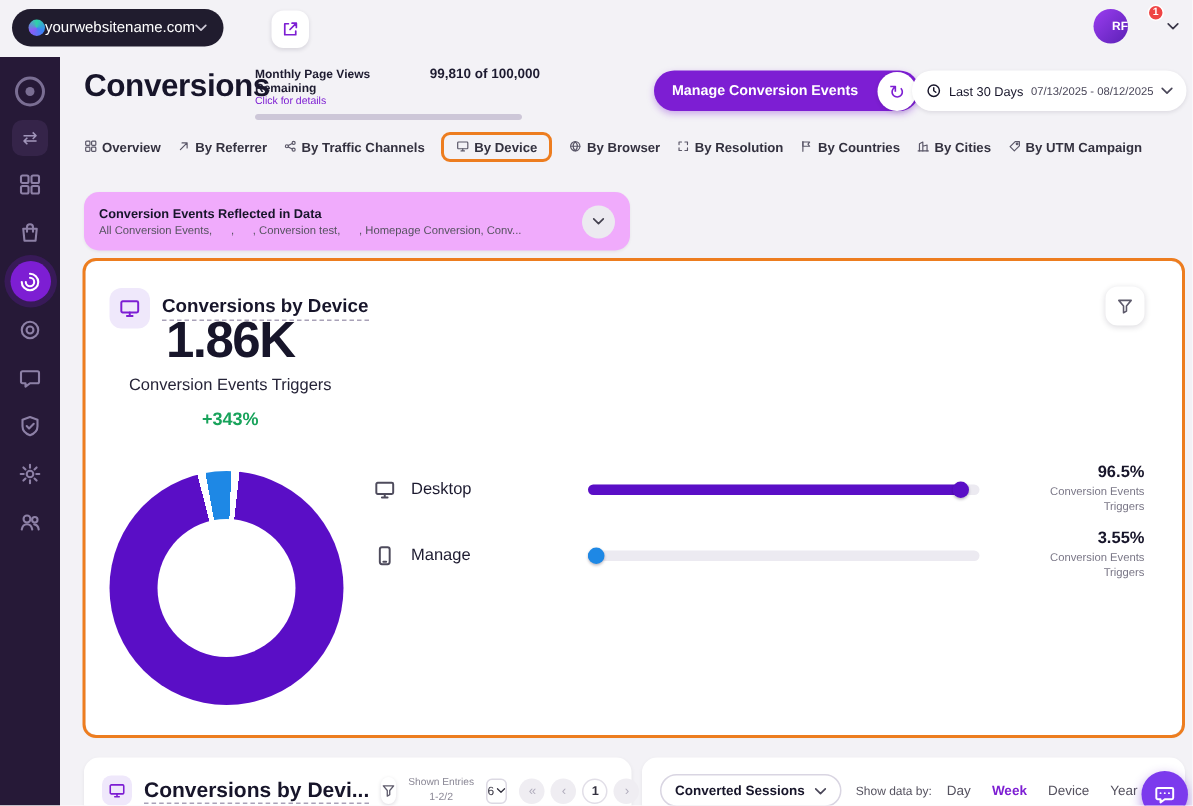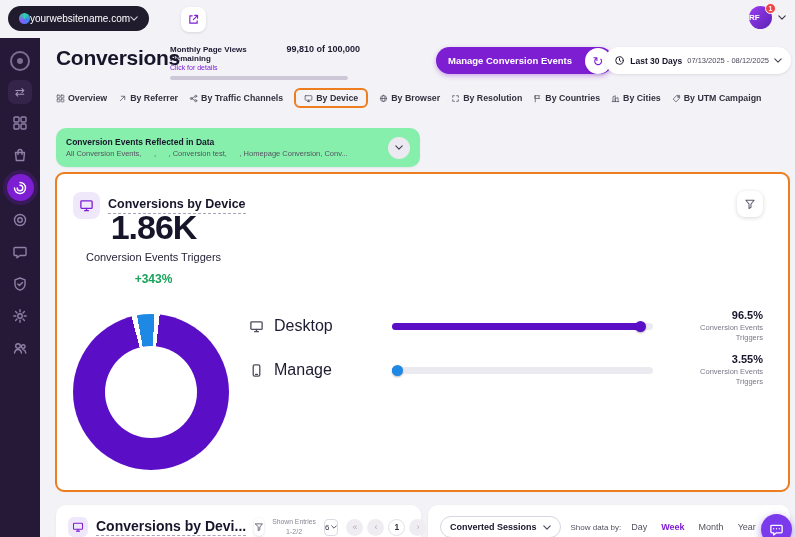--- a/index.html
+++ b/index.html
@@ -9,21 +9,21 @@
   .abs{position:absolute}
   .svgi{fill:none;stroke:currentColor;stroke-width:1.4;stroke-linecap:round;stroke-linejoin:round}
   .chev{width:8px;height:5px}
 
   
   .site-pill{left:8px;top:6px;height:25px;border-radius:13px;background:#201c2e;display:flex;align-items:center;gap:0;padding:0 11px;cursor:pointer}
   .logo-dot{width:11px;height:11px;border-radius:50%;background:conic-gradient(#2dd4a7,#3b82f6,#8b5cf6,#2dd4a7)}
   .site-label{font-size:10px;color:#fff}
   .site-pill .chev{color:#cfcbd8}
   .ext-btn{left:181px;top:7px;width:25px;height:25px;border-radius:8px;background:#fff;box-shadow:0 1px 3px rgba(20,10,40,.12);display:flex;align-items:center;justify-content:center;color:#7d1ed3;border:none;cursor:pointer}
-  .avatar{left:749px;top:6px;width:23px;height:23px;border-radius:50%;background:linear-gradient(135deg,#9b3df0,#5b21b6);display:flex;align-items:center;justify-content:flex-start;color:#fff;font-size:8px;font-weight:700;cursor:pointer}
+  .avatar{left:729px;top:6px;width:23px;height:23px;border-radius:50%;background:linear-gradient(135deg,#9b3df0,#5b21b6);display:flex;align-items:center;justify-content:flex-end;color:#fff;font-size:8px;font-weight:700;cursor:pointer}
   .badge{left:765px;top:3px;width:11px;height:11px;border-radius:50%;background:#ef4444;color:#fff;font-size:7px;font-weight:700;display:flex;align-items:center;justify-content:center;border:1px solid #fff}
   .av-chev{left:778px;top:15px;color:#3a3748}
 
   
   .sidebar{left:0;top:38px;width:40px;height:499px;background:#261937;display:flex;flex-direction:column;align-items:center;padding-top:10px;gap:6px}
   .s-item{width:26px;height:26px;display:flex;align-items:center;justify-content:center;color:#8d80a6;cursor:pointer}
   .s-item svg{width:16px;height:16px}
   .app-logo{width:20px;height:20px;border:2px solid #7a6e93;border-radius:50%;position:relative}
   .app-logo::after{content:"";position:absolute;left:5px;top:5px;width:6px;height:6px;border-radius:50%;background:#7a6e93}
   .collapse-btn{width:24px;height:24px;background:#352449;border-radius:7px;color:#a195ba;font-size:12px;line-height:1}
@@ -35,33 +35,33 @@
   .q-top{display:flex;gap:9px;align-items:baseline}
   .q-label{font-size:8px;font-weight:700;color:#1d1b30}
   .q-value{font-size:9px;font-weight:700;color:#1d1b30;white-space:nowrap}
   .q-link{font-size:7px;color:#7d1ed3;margin-top:1px;cursor:pointer}
   .q-bar{margin-top:5px;width:178px;height:4px;background:#e6e3ec;border-radius:2px;overflow:hidden}
   .q-fill{height:100%;border-radius:2px;background:#cdc7d8}
   .manage-btn{left:436px;top:47px;height:27px;padding:0 12px;border-radius:14px;background:#7d1ed3;color:#fff;font-size:9.5px;font-weight:700;display:flex;align-items:center;gap:17px;border:none;cursor:pointer;box-shadow:0 2px 5px rgba(125,30,211,.35)}
   .plus-circ{width:12px;height:12px;border:1.2px solid #fff;border-radius:50%;display:flex;align-items:center;justify-content:center;font-size:9px;font-weight:400;line-height:1}
   .refresh-btn{left:585px;top:48px;width:26px;height:26px;border-radius:50%;background:#fff;color:#7d1ed3;font-size:13px;display:flex;align-items:center;justify-content:center;border:none;box-shadow:0 1px 3px rgba(20,10,40,.12);cursor:pointer}
   .date-pill{right:4px;top:47px;height:27px;background:#fff;border-radius:14px;display:flex;align-items:center;gap:5px;padding:0 9px;box-shadow:0 1px 3px rgba(20,10,40,.1);cursor:pointer}
-  .d-label{font-size:8.5px;font-weight:700;color:#17152a;white-space:nowrap}
+  .d-label{font-size:8.5px;font-weight:400;color:#17152a;white-space:nowrap}
   .d-range{font-size:7.5px;color:#4a4759;white-space:nowrap}
   .date-pill .chev{color:#4a4759}
   .clock-ic{width:11px;height:11px;color:#17152a}
 
   
   .tabs{left:56px;top:84px;height:28px;display:flex;align-items:center;gap:11px}
-  .tab{display:flex;gap:3px;align-items:center;font-size:8.8px;font-weight:600;color:#33313f;cursor:pointer;white-space:nowrap}
+  .tab{display:flex;gap:3px;align-items:flex-start;font-size:8.8px;font-weight:600;color:#33313f;cursor:pointer;white-space:nowrap}
   .tab svg{width:9px;height:9px;color:#5a5768}
   .tab.active{border:2px solid #ed7d1f;border-radius:6px;padding:3px 8px}
 
   
-  .banner{left:56px;top:128px;width:364px;height:39px;background:#86efac;border-radius:10px;box-shadow:0 1px 2px rgba(20,10,40,.06);padding:6px 10px;display:flex;align-items:center;gap:6px}
+  .banner{left:56px;top:128px;width:364px;height:39px;background:#f0abfc;border-radius:10px;box-shadow:0 1px 2px rgba(20,10,40,.06);padding:6px 10px;display:flex;align-items:center;gap:6px}
   .b-text{flex:1;overflow:hidden}
   .b-title{font-size:8.5px;font-weight:700;color:#17152a}
   .b-sub{font-size:7.5px;color:#55525f;white-space:pre;overflow:hidden;text-overflow:ellipsis;margin-top:2px}
   .b-chev{width:22px;height:22px;min-width:22px;border-radius:50%;background:#eceaf0;display:flex;align-items:center;justify-content:center;color:#44414f;border:none;cursor:pointer}
 
   
   .annot-main{left:55px;top:172px;width:735px;height:320px;border:2.5px solid #ed7d1f;border-radius:9px;pointer-events:none;z-index:5}
 
   
   .main-card{left:57px;top:174px;width:731px;height:316px;background:#fff;border-radius:8px;box-shadow:0 1px 3px rgba(20,10,40,.06)}
@@ -75,21 +75,21 @@
   .m-value{font-size:34px;font-weight:700;letter-spacing:-1px;color:#17152a}
   .m-label{font-size:11px;margin-top:4px;color:#262438}
   .m-change{font-size:12px;font-weight:700;color:#18a35b;margin-top:9px}
   .donut{left:16px;top:140px;width:156px;height:156px;border-radius:50%}
   .hole{position:absolute;left:32px;top:32px;width:92px;height:92px;background:#fff;border-radius:50%}
   .lrow{left:190px;right:25px;display:flex;align-items:center}
   .lrow1{top:131px;height:42px}
   .lrow2{top:175px;height:42px}
   .l-icon{width:18px;color:#4e4b5c;display:flex;justify-content:center}
   .l-icon svg{width:15px;height:15px}
-  .l-label{width:118px;font-size:16px;color:#1d1b30;margin-left:9px}
+  .l-label{width:118px;font-size:11px;color:#1d1b30;margin-left:9px}
   .l-bar{flex:1;height:7px;background:#eceaf1;border-radius:4px;position:relative;margin-right:18px;cursor:pointer}
   .l-fill{position:absolute;left:0;top:0;height:7px;border-radius:4px;min-width:8px}
   .l-fill::after{content:"";position:absolute;right:-2px;top:-2px;width:11px;height:11px;border-radius:50%;background:inherit;box-shadow:0 1px 2px rgba(20,10,40,.3)}
   .l-pct{width:92px;text-align:right}
   .p-val{font-size:11px;font-weight:700;color:#17152a}
   .p-sub{font-size:7.5px;color:#7a7787;line-height:1.35;margin-top:2px}
 
   
   .bl-card{left:56px;top:505px;width:365px;height:44px;background:#fff;border-radius:10px 10px 0 0;display:flex;align-items:center;padding:0 12px;gap:8px;box-shadow:0 1px 3px rgba(20,10,40,.06)}
   .sm-iconbox{width:20px;height:20px;min-width:20px;border-radius:6px}
@@ -451,21 +451,21 @@
     <div class="sel-pill">
       <span>Converted Sessions</span>
       <svg class="chev" viewBox="0 0 10 6">
           <path class="svgi" d="M1 1l4 4 4-4"></path>
         </svg>
     </div>
     <span class="sdb-label">Show data by:</span>
     <div class="periods">
       <span class="period">Day</span>
       <span class="period active">Week</span>
-      <span class="period">Month</span>
+      <span class="period">Device</span>
       <span class="period">Year</span>
     </div>
   </section>
 
   <button class="abs fab">
     <svg viewBox="0 0 16 16">
         <g class="svgi" style="stroke:#fff">
           <path d="M3 3.5h10a1 1 0 0 1 1 1v6a1 1 0 0 1-1 1H8l-3 2.3v-2.3H3a1 1 0 0 1-1-1v-6a1 1 0 0 1 1-1z"></path>
           <path d="M5 7.2h.01M8 7.2h.01M11 7.2h.01"></path>
         </g>

